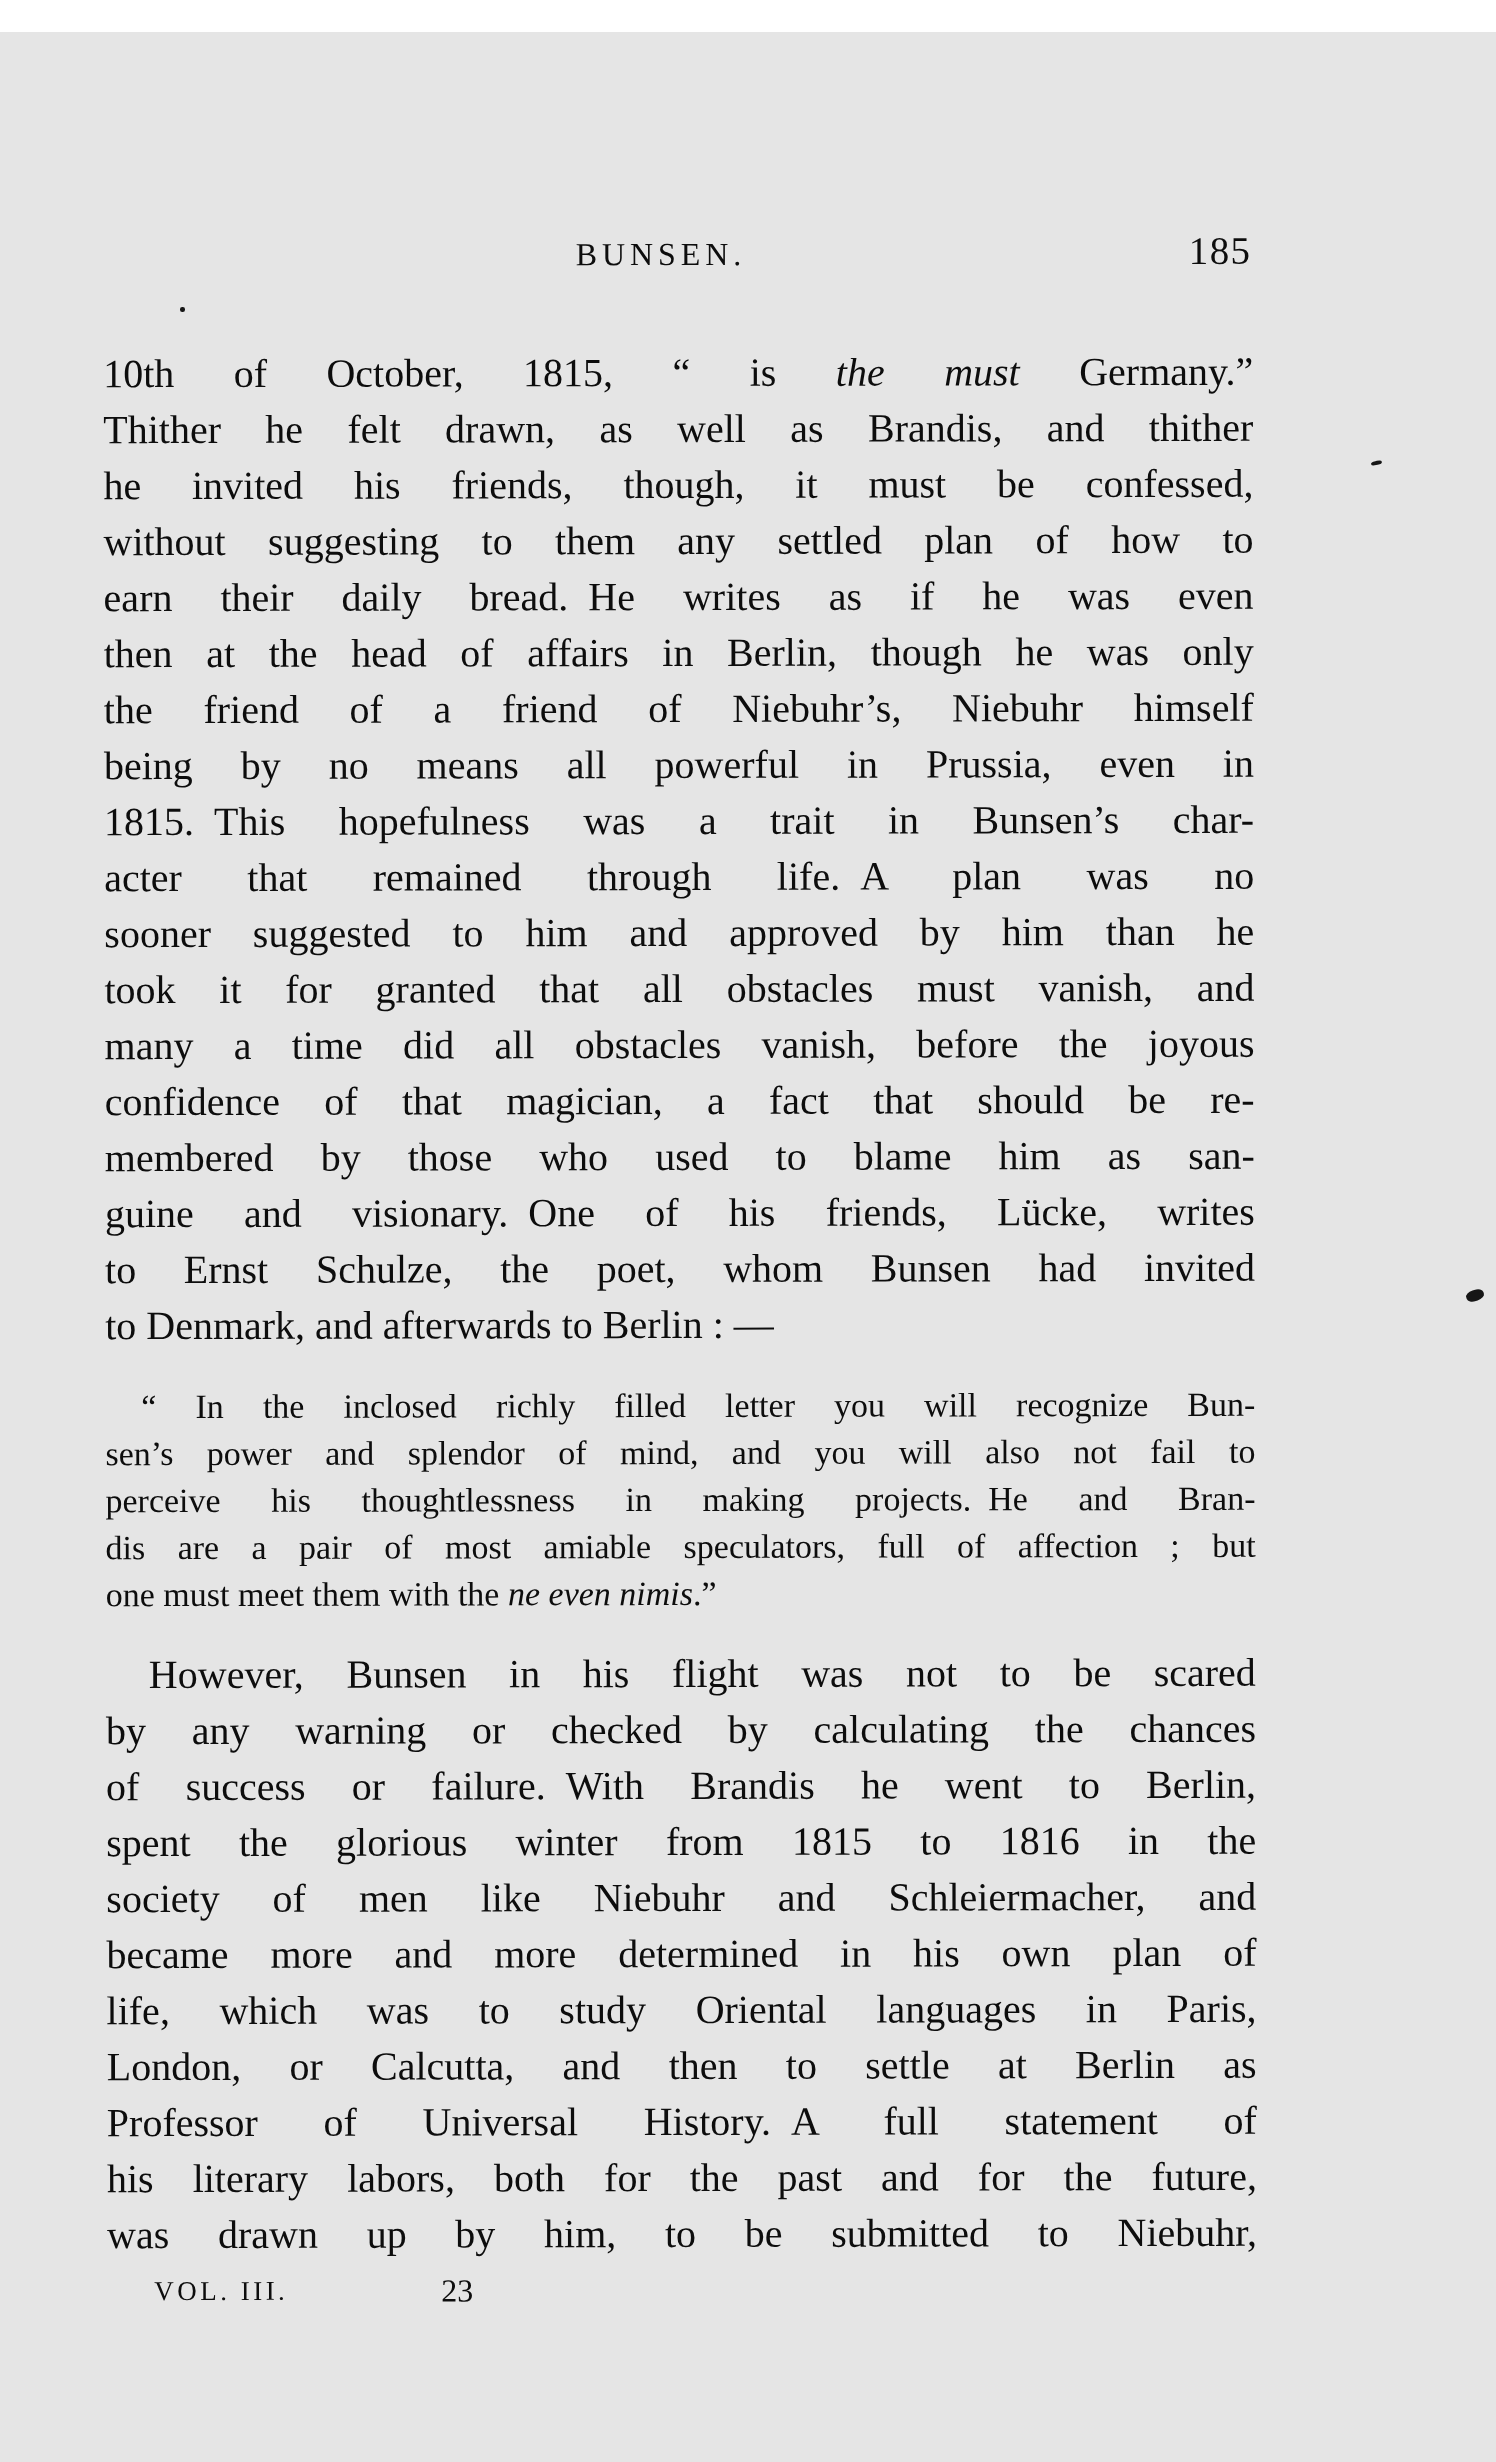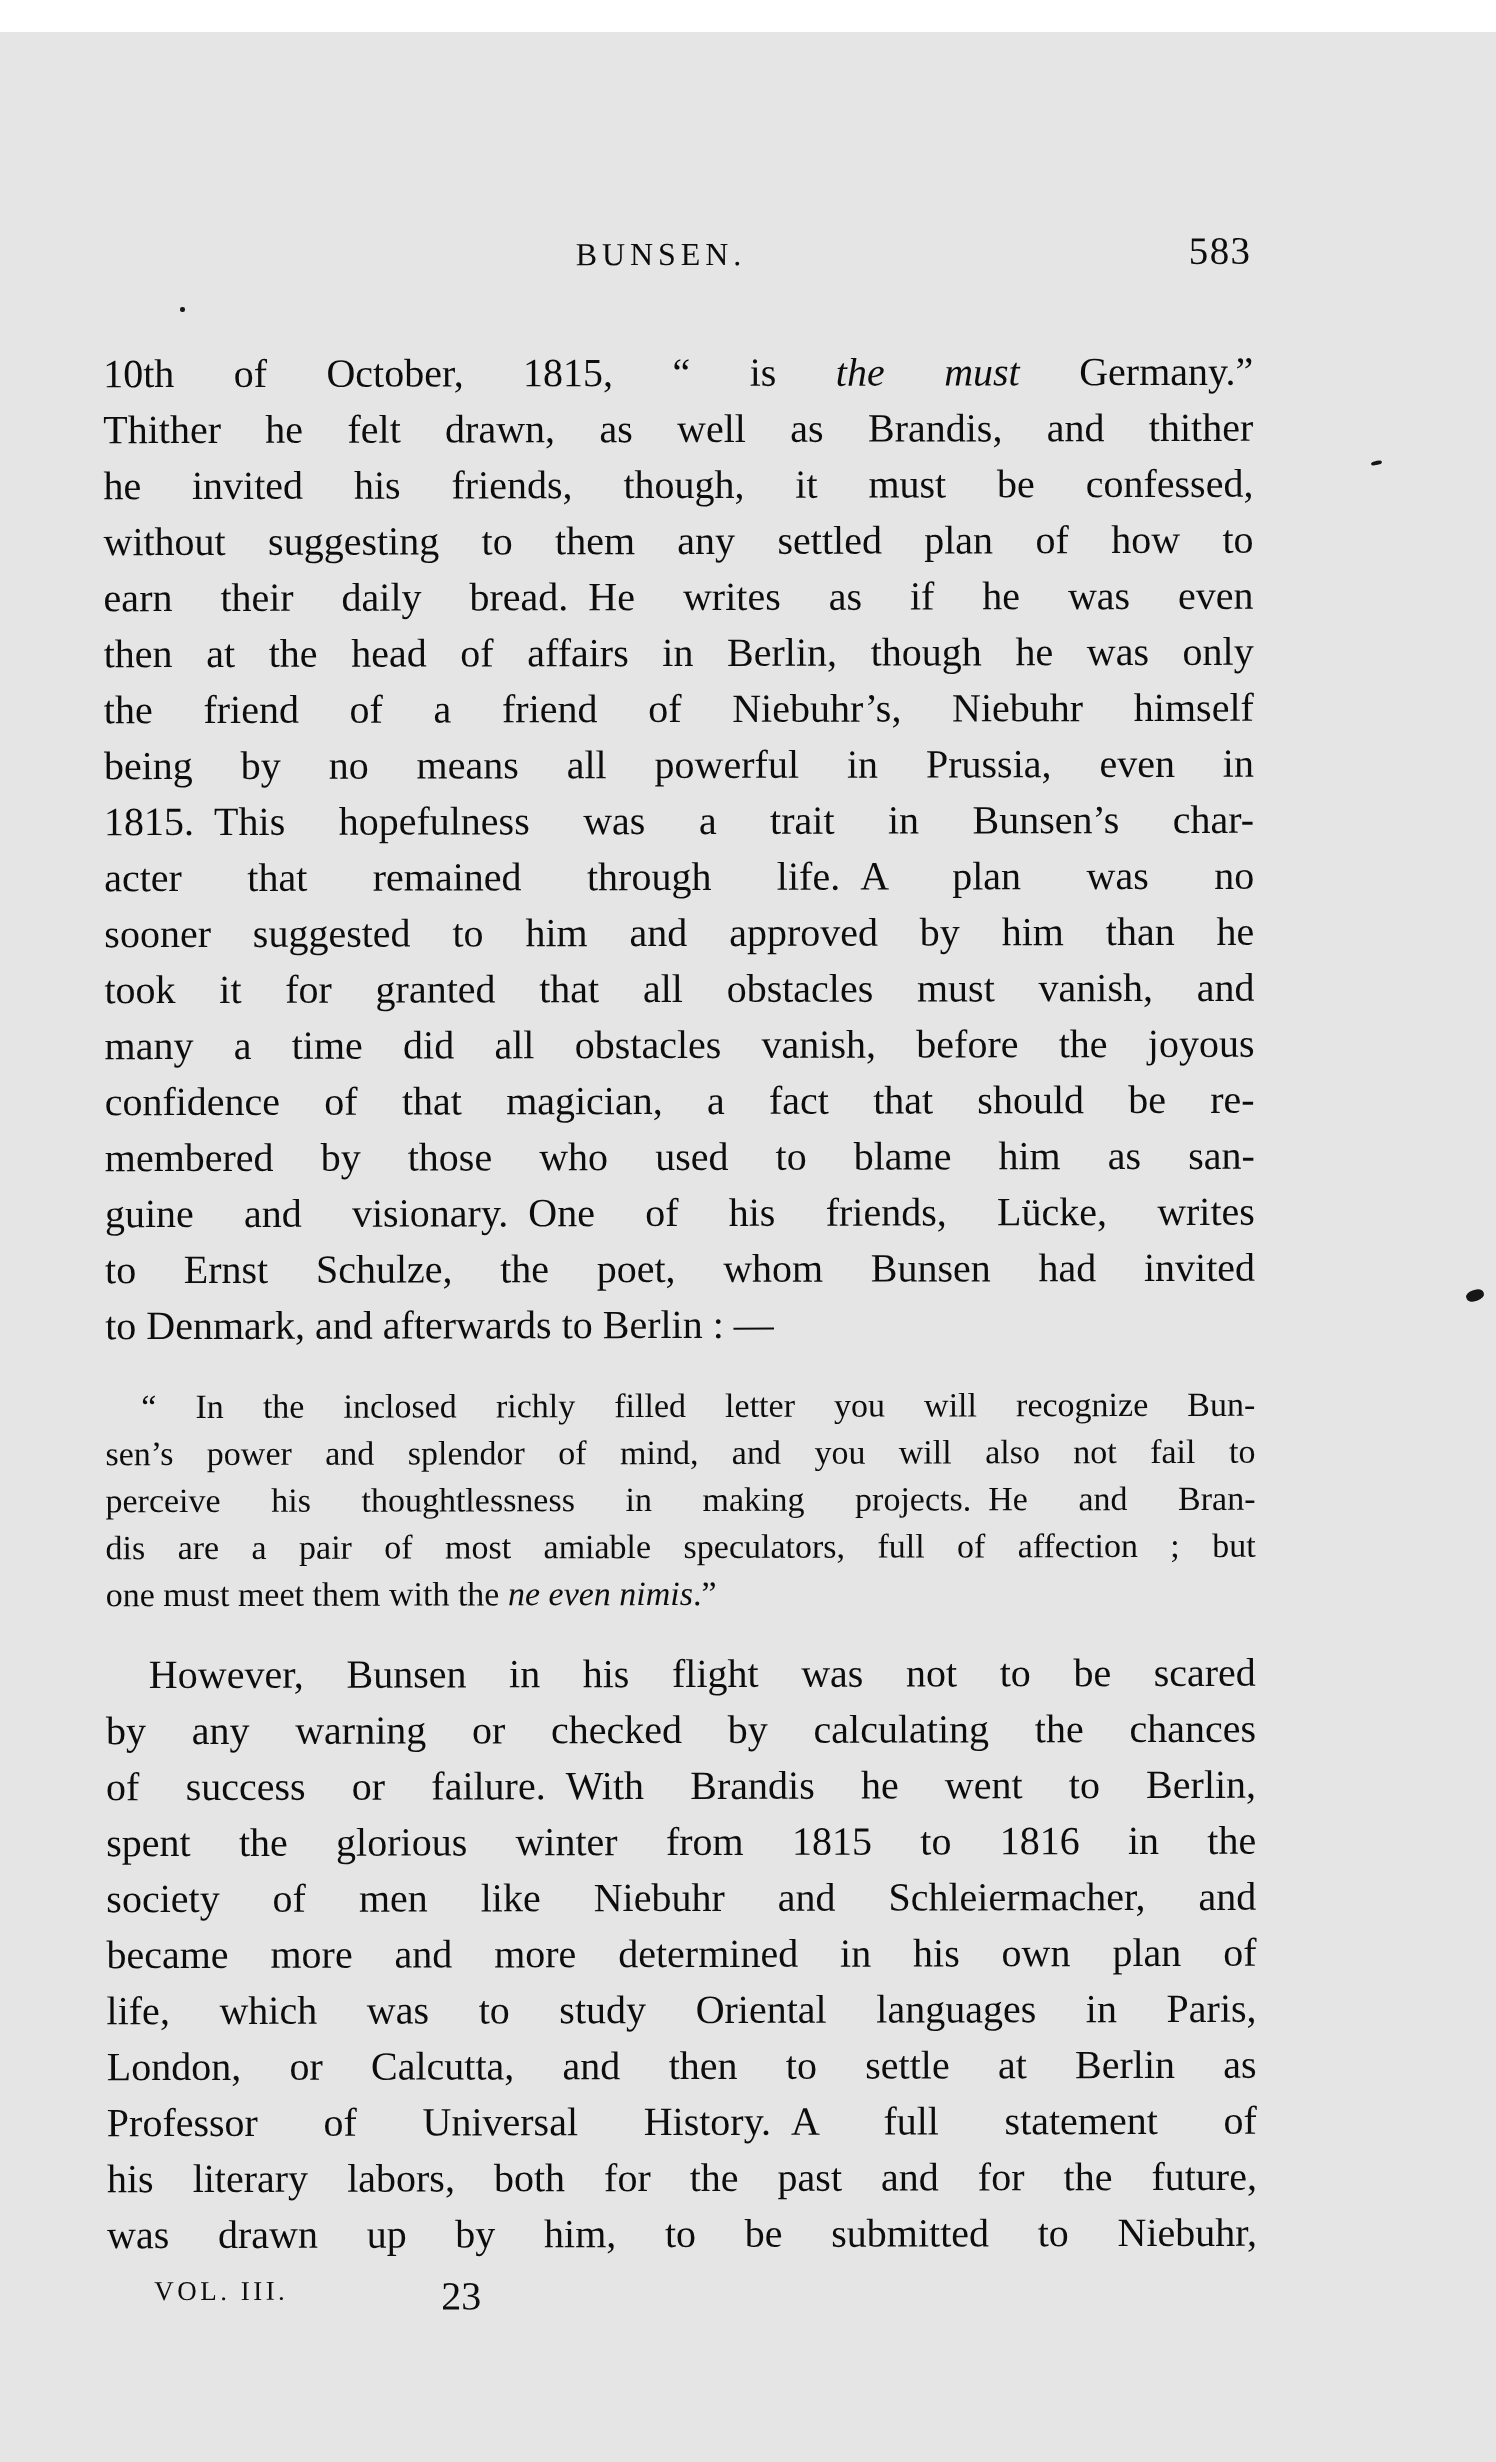--- a/index.html
+++ b/index.html
@@ -79,41 +79,41 @@
     position: absolute;
     left: 47px;
     top: 4.2px;
     font-size: 27px;
     letter-spacing: 3.5px;
   }
   .sig-number {
     position: absolute;
     left: 334px;
     top: 1.4px;
-    font-size: 40px;
+    font-size: 32px;
   }
   .speck {
     position: absolute;
     background: #161616;
     border-radius: 45%;
   }
   .speck-a { left: 180px;  top: 275px;  width: 4.9px;  height: 4.9px; }
   .speck-b { left: 1371px; top: 429px;  width: 10.5px; height: 4.2px; transform: rotate(-12deg); }
   .speck-c { left: 1466px; top: 1258px; width: 18px; height: 10.5px; transform: rotate(-18deg); }
 </style>
 </head>
 <body>
 
 <div class="sheet">
 
   <div class="column">
 
     <div class="pagehead">
       <span class="running-title">BUNSEN.</span>
-      <span class="page-number">583</span>
+      <span class="page-number">185</span>
     </div>
 
     <div class="para para-first">
         <div class="ln"><span>10th of October, 1815, “ is </span><span class="it">the</span><span> </span><span class="it">must</span><span> Germany.”</span></div>
         <div class="ln"><span>Thither he felt drawn, as well as Brandis, and thither</span></div>
         <div class="ln"><span>he invited his friends, though, it must be confessed,</span></div>
         <div class="ln"><span>without suggesting to them any settled plan of how to</span></div>
         <div class="ln"><span>earn their daily bread. He writes as if he was even</span></div>
         <div class="ln"><span>then at the head of affairs in Berlin, though he was only</span></div>
         <div class="ln"><span>the friend of a friend of Niebuhr’s, Niebuhr himself</span></div>

